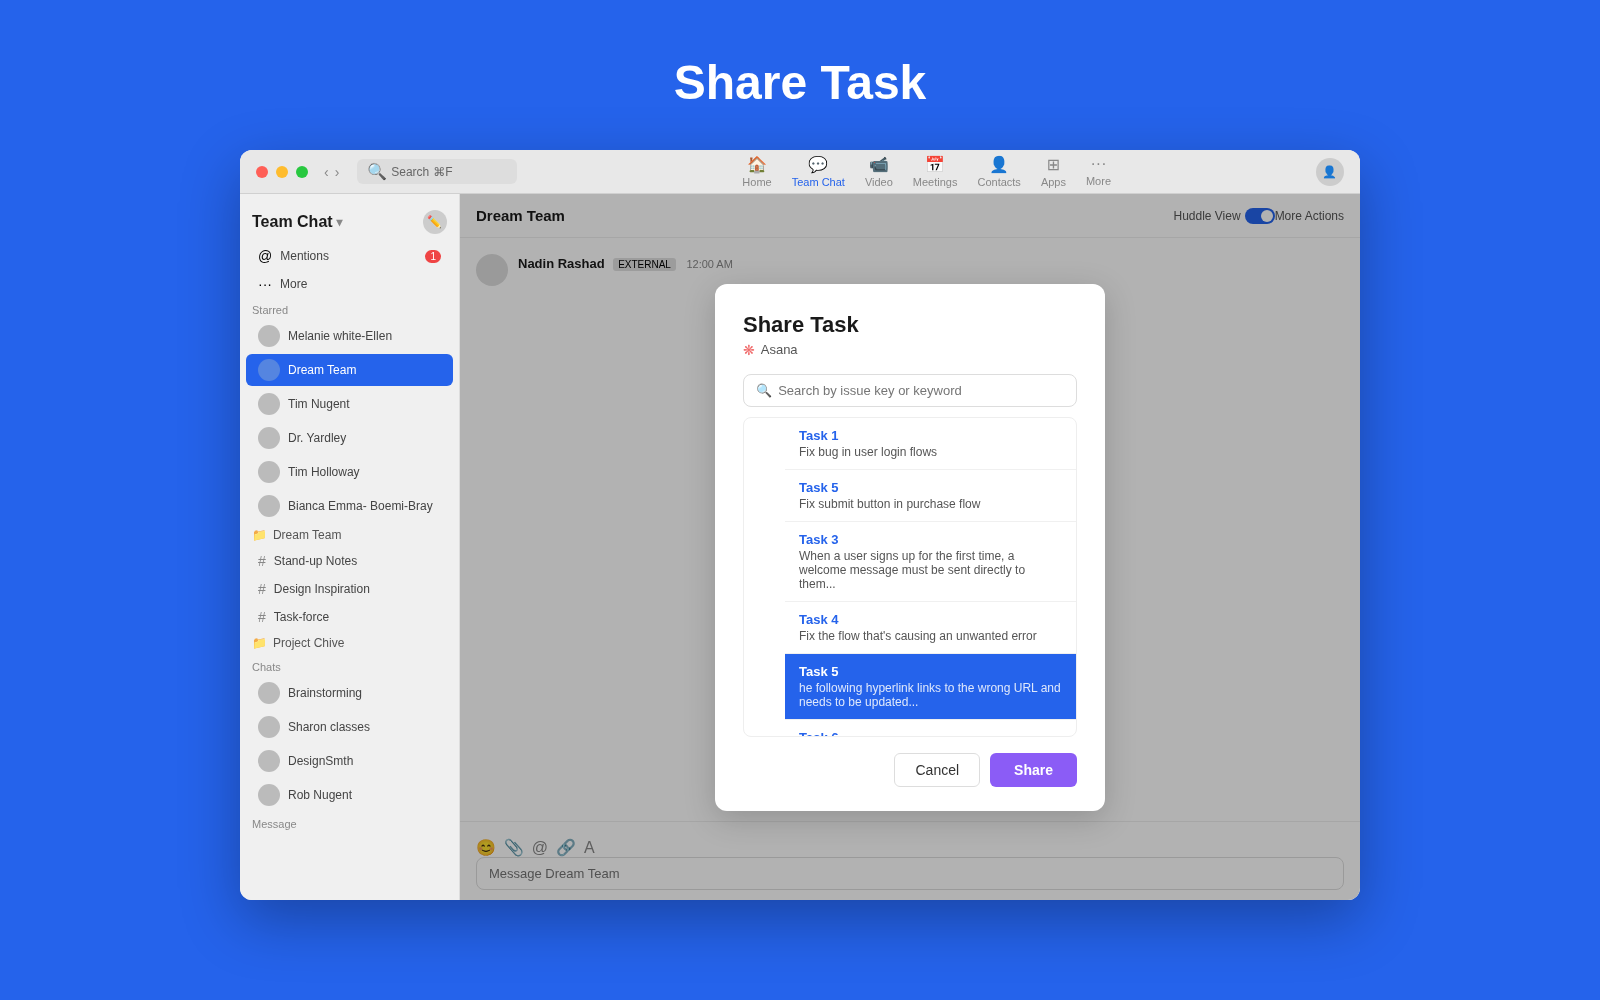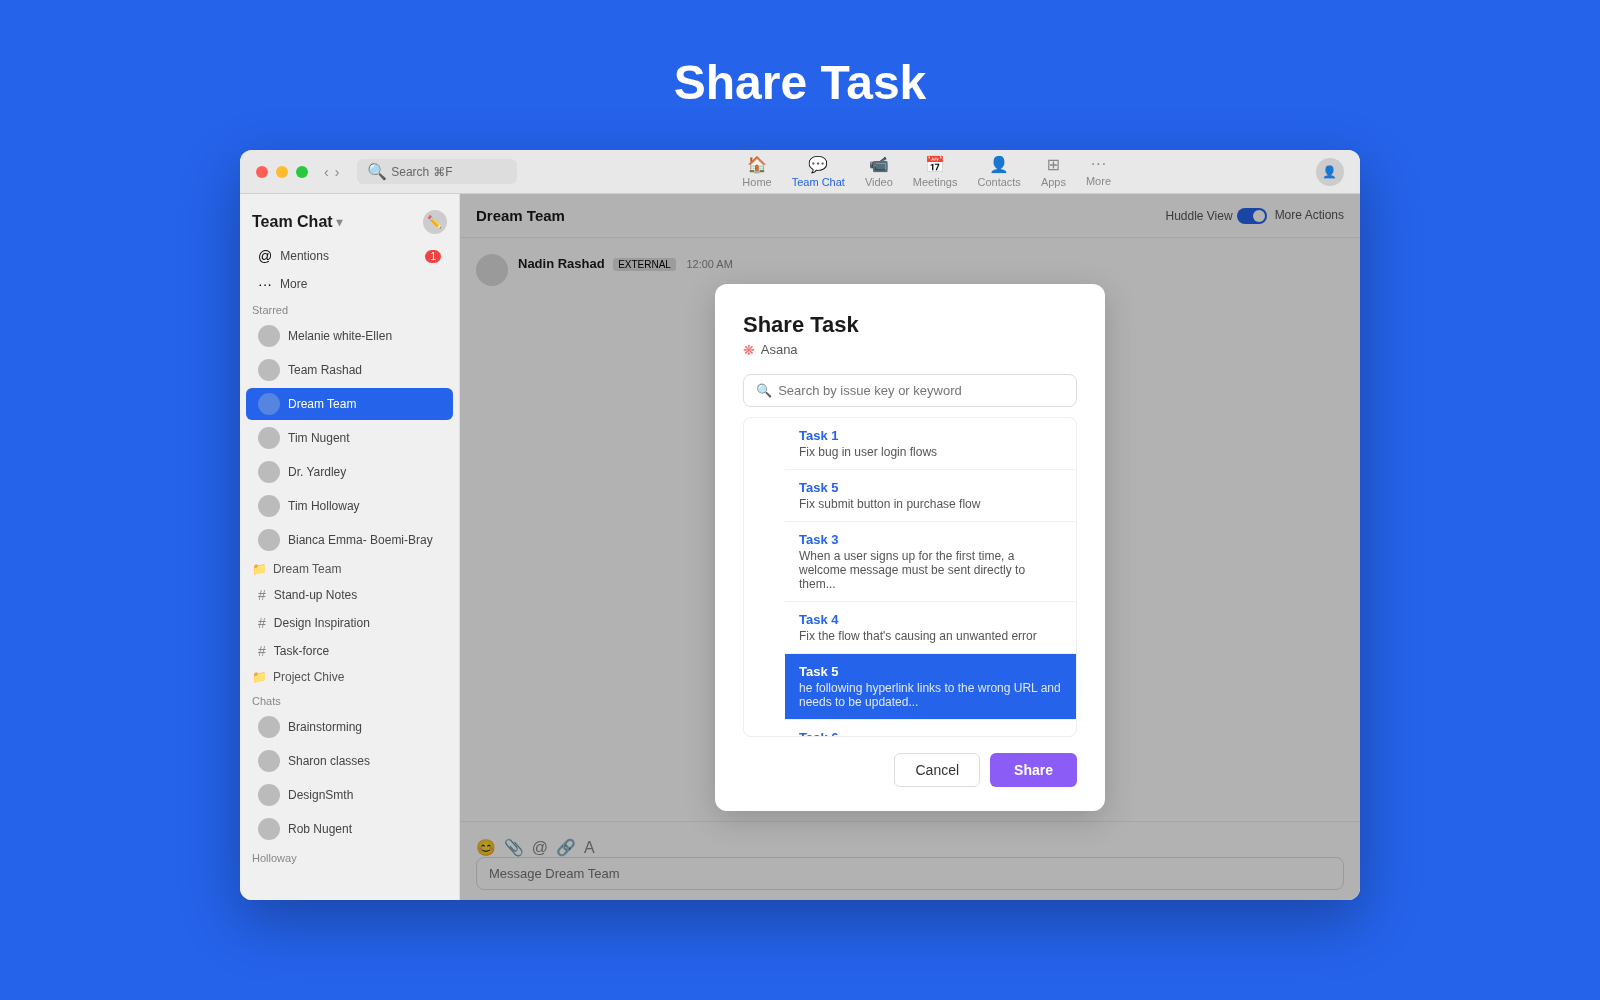--- a/index.html
+++ b/index.html
@@ -162,21 +162,21 @@
 
     .chat-header {
       height: 44px; border-bottom: 1px solid #eee;
       display: flex; align-items: center; padding: 0 16px;
       gap: 8px; flex-shrink: 0;
     }
     .chat-title {
       font-size: 15px; font-weight: 700; color: #1a1a1a;
     }
     .chat-header-actions {
-      margin-left: auto; display: flex; gap: 8px; align-items: flex-start;
+      margin-left: auto; display: flex; align-items: center;
     }
     .huddle-toggle {
       display: flex; align-items: center; gap: 4px; font-size: 12px; color: #555;
     }
     .toggle-switch {
       width: 30px; height: 16px; background: #2563EB; border-radius: 8px;
       position: relative; cursor: pointer;
     }
     .toggle-knob {
       width: 12px; height: 12px; background: white; border-radius: 50%;
@@ -371,24 +371,20 @@
         <span style="font-size:14px;">···</span>
         <span class="sidebar-item-label">More</span>
       </div>
 
       <div class="sidebar-section-label">Starred</div>
 
       <div class="sidebar-item">
         <div class="sidebar-avatar"></div>
         <span class="sidebar-item-label">Melanie white-Ellen</span>
       </div>
-      <div class="sidebar-item">
-        <div class="sidebar-avatar"></div>
-        <span class="sidebar-item-label">Team Rashad</span>
-      </div>
       <div class="sidebar-item active">
         <div class="sidebar-avatar" style="background:#5585e0;"></div>
         <span class="sidebar-item-label">Dream Team</span>
       </div>
 
       <div class="sidebar-item">
         <div class="sidebar-avatar"></div>
         <span class="sidebar-item-label">Tim Nugent</span>
       </div>
       <div class="sidebar-item">
@@ -438,21 +434,21 @@
       </div>
       <div class="sidebar-item">
         <div class="sidebar-avatar"></div>
         <span class="sidebar-item-label">DesignSmth</span>
       </div>
       <div class="sidebar-item">
         <div class="sidebar-avatar"></div>
         <span class="sidebar-item-label">Rob Nugent</span>
       </div>
 
-      <div class="sidebar-section-label">Holloway</div>
+      <div class="sidebar-section-label">Message</div>
     </div>
 
     <div class="chat-area">
       <div class="chat-header">
         <span class="chat-title">Dream Team</span>
         <div class="chat-header-actions">
           <div class="huddle-toggle">
             <span>Huddle View</span>
             <div class="toggle-switch">
               <div class="toggle-knob"></div>

